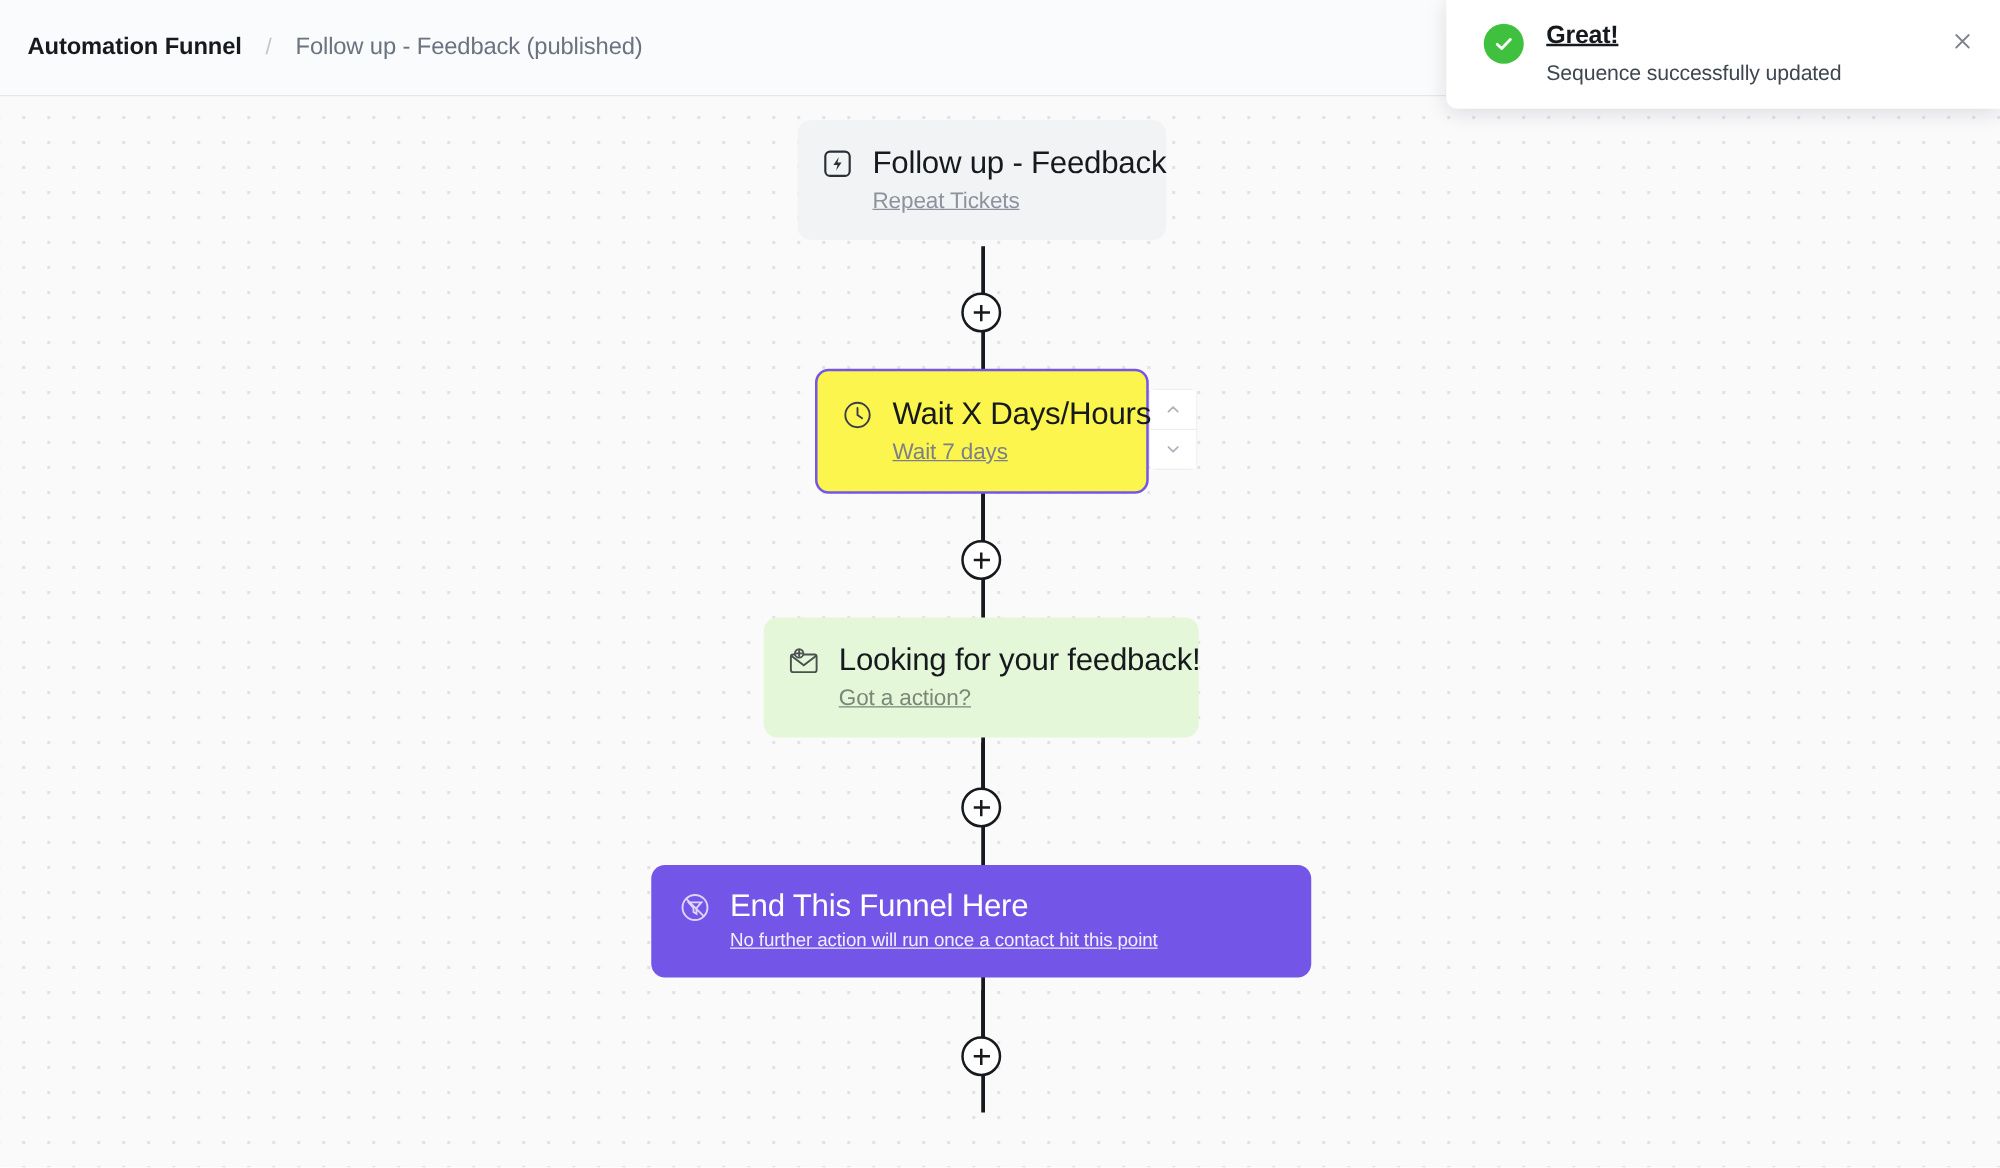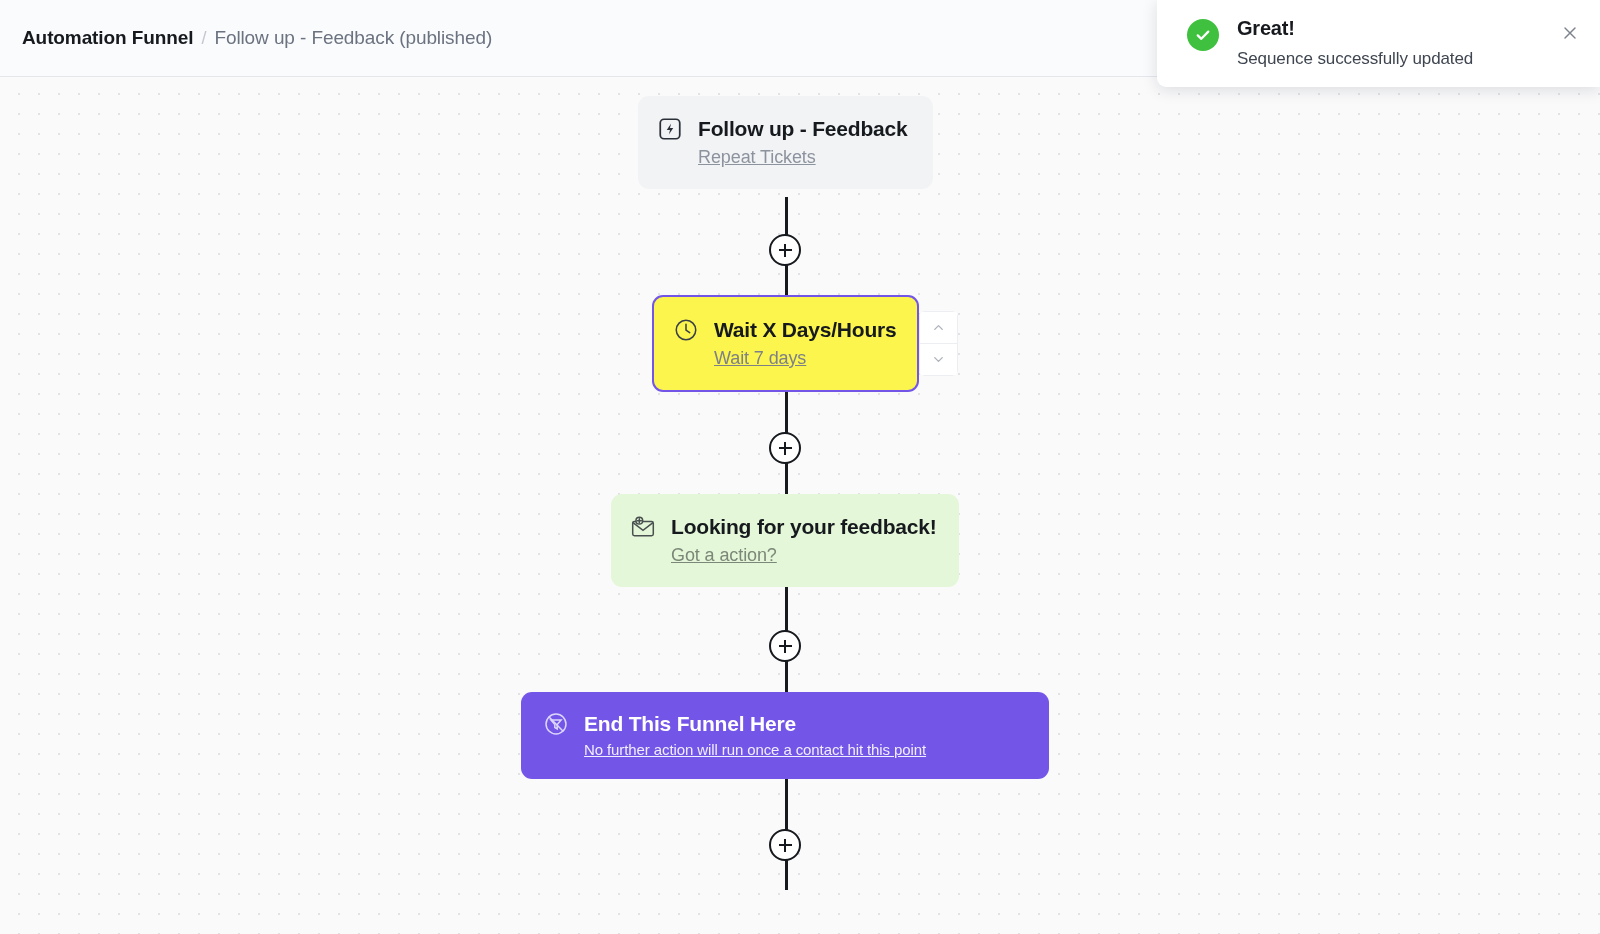--- a/index.html
+++ b/index.html
@@ -16,21 +16,21 @@
   
   .header {
     position: absolute; top: 0; left: 0;
     width: 1600px; height: 77px;
     background: #fafbfc;
     border-bottom: 1px solid #e4e7ec;
     display: flex; align-items: center;
     z-index: 5;
   }
   .breadcrumb {
-    display: flex; align-items: baseline; gap: 8px;
+    display: flex; align-items: baseline; gap: 19px;
     margin-left: 22px;
   }
   .bc-root {
     font-size: 19px; font-weight: bold; color: #16191d;
     letter-spacing: -0.1px;
   }
   .bc-sep { font-size: 18px; color: #c3c7cf; }
   .bc-current {
     font-size: 19px; color: #6b7280; letter-spacing: -0.1px;
   }
@@ -109,21 +109,21 @@
   .node {
     position: absolute;
     border-radius: 11px;
     padding: 20px 24px 21px 19px;
     z-index: 2;
     cursor: pointer;
   }
   .node-row { display: flex; align-items: center; gap: 15px; }
   .node-icon { flex: none; width: 26px; height: 26px; display:block; }
   .node-title {
-    font-size: 21px; font-weight: bold; letter-spacing: -0.2px;
+    font-size: 25px; font-weight: normal; letter-spacing: -0.2px;
     white-space: nowrap;
   }
   .node-sub {
     font-size: 18px; letter-spacing: -0.1px; white-space: nowrap; text-decoration: underline;
   }
 
   
   .node-trigger {
     background: #f2f3f5;
     left: 638px; top: 19px; width: 295px;
@@ -191,20 +191,21 @@
   .toast-check {
     width: 32px; height: 32px; border-radius: 50%;
     background: #3fc13f; flex: none;
     display: flex; align-items: center; justify-content: center;
     margin-top: 2px;
   }
   .toast-body { margin-left: 18px; flex: 1; }
   .toast-title {
     font-size: 20px; font-weight: bold; color: #16191d;
     letter-spacing: -0.2px;
+    text-decoration: underline;
   }
   .toast-msg {
     font-size: 17px; color: #3f4650; margin-top: 9px;
     letter-spacing: -0.1px;
   }
   .toast-close {
     width: 24px; height: 24px; flex: none;
     display: flex; align-items: center; justify-content: center;
     cursor: pointer; margin-top: 4px;
   }

